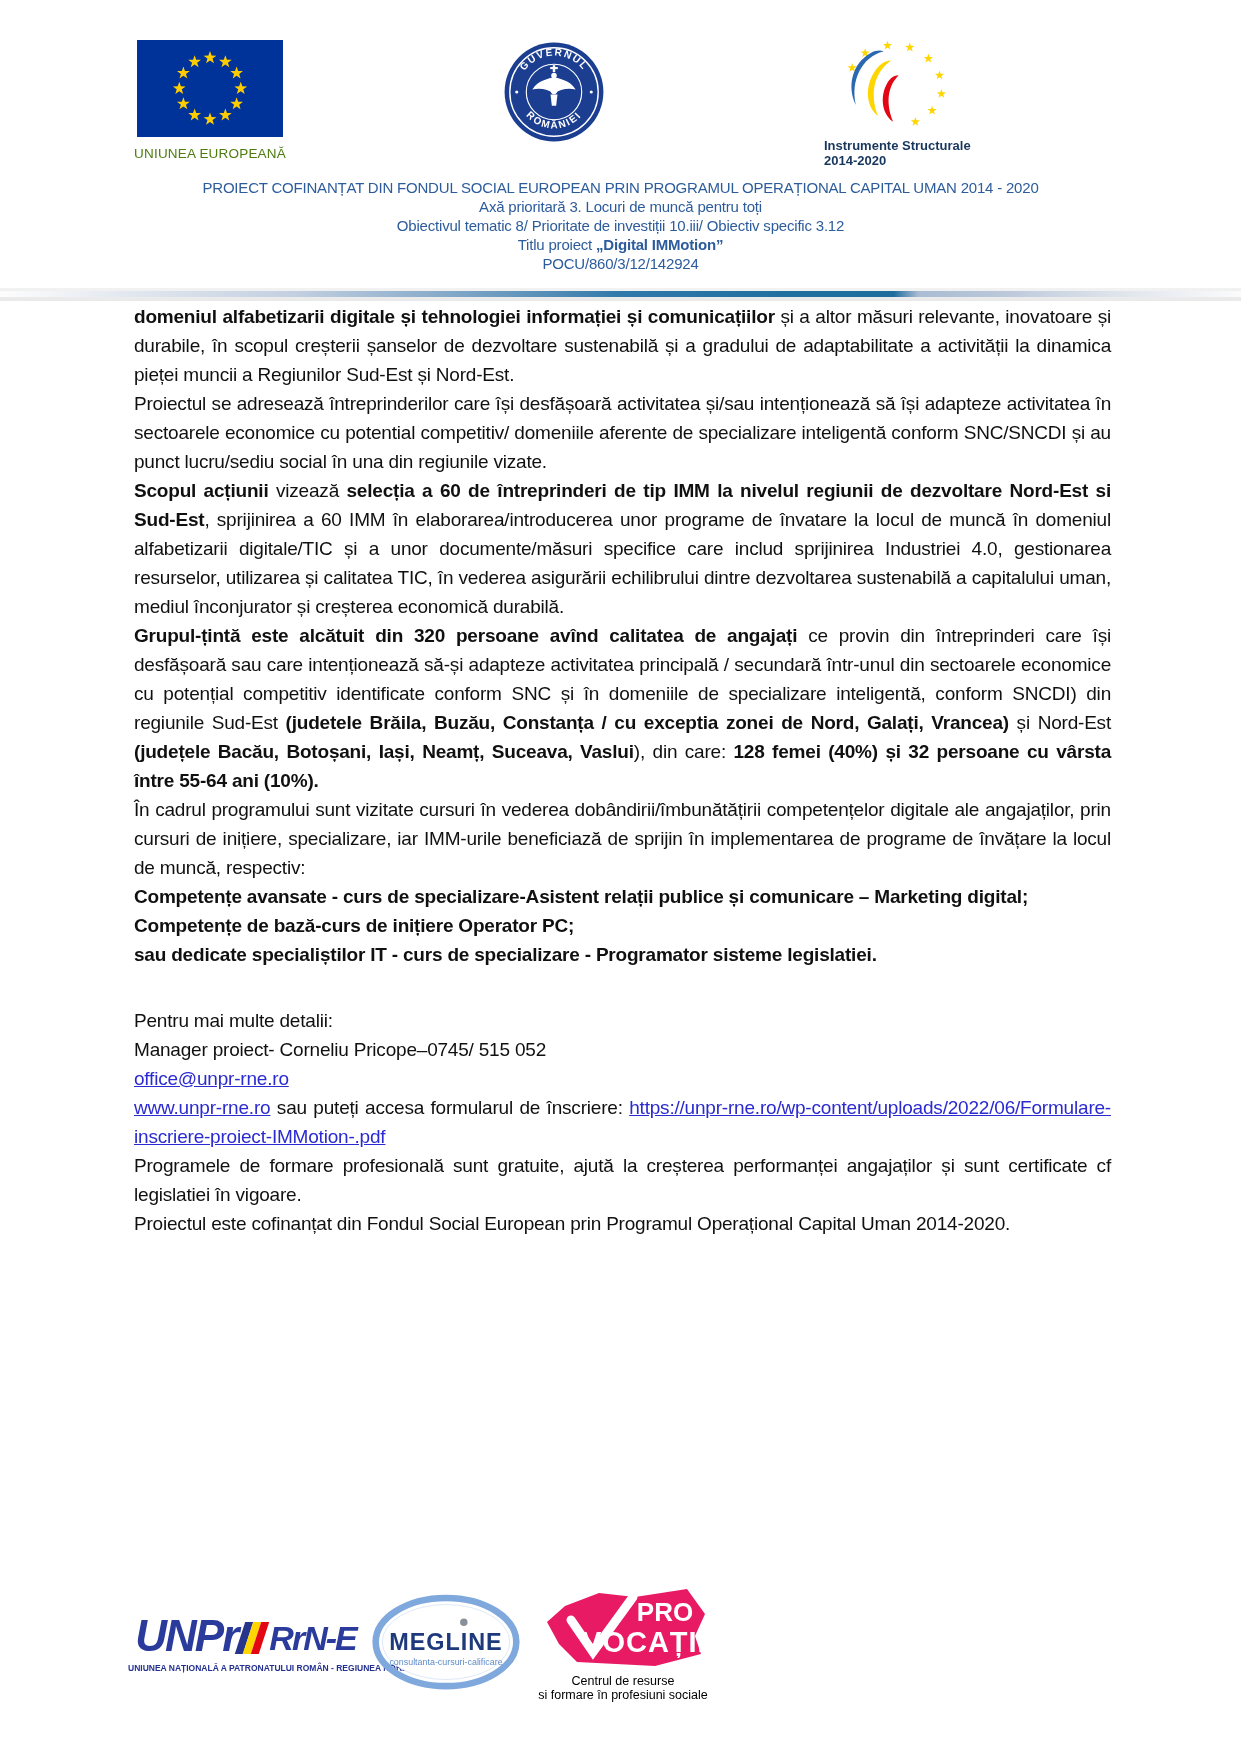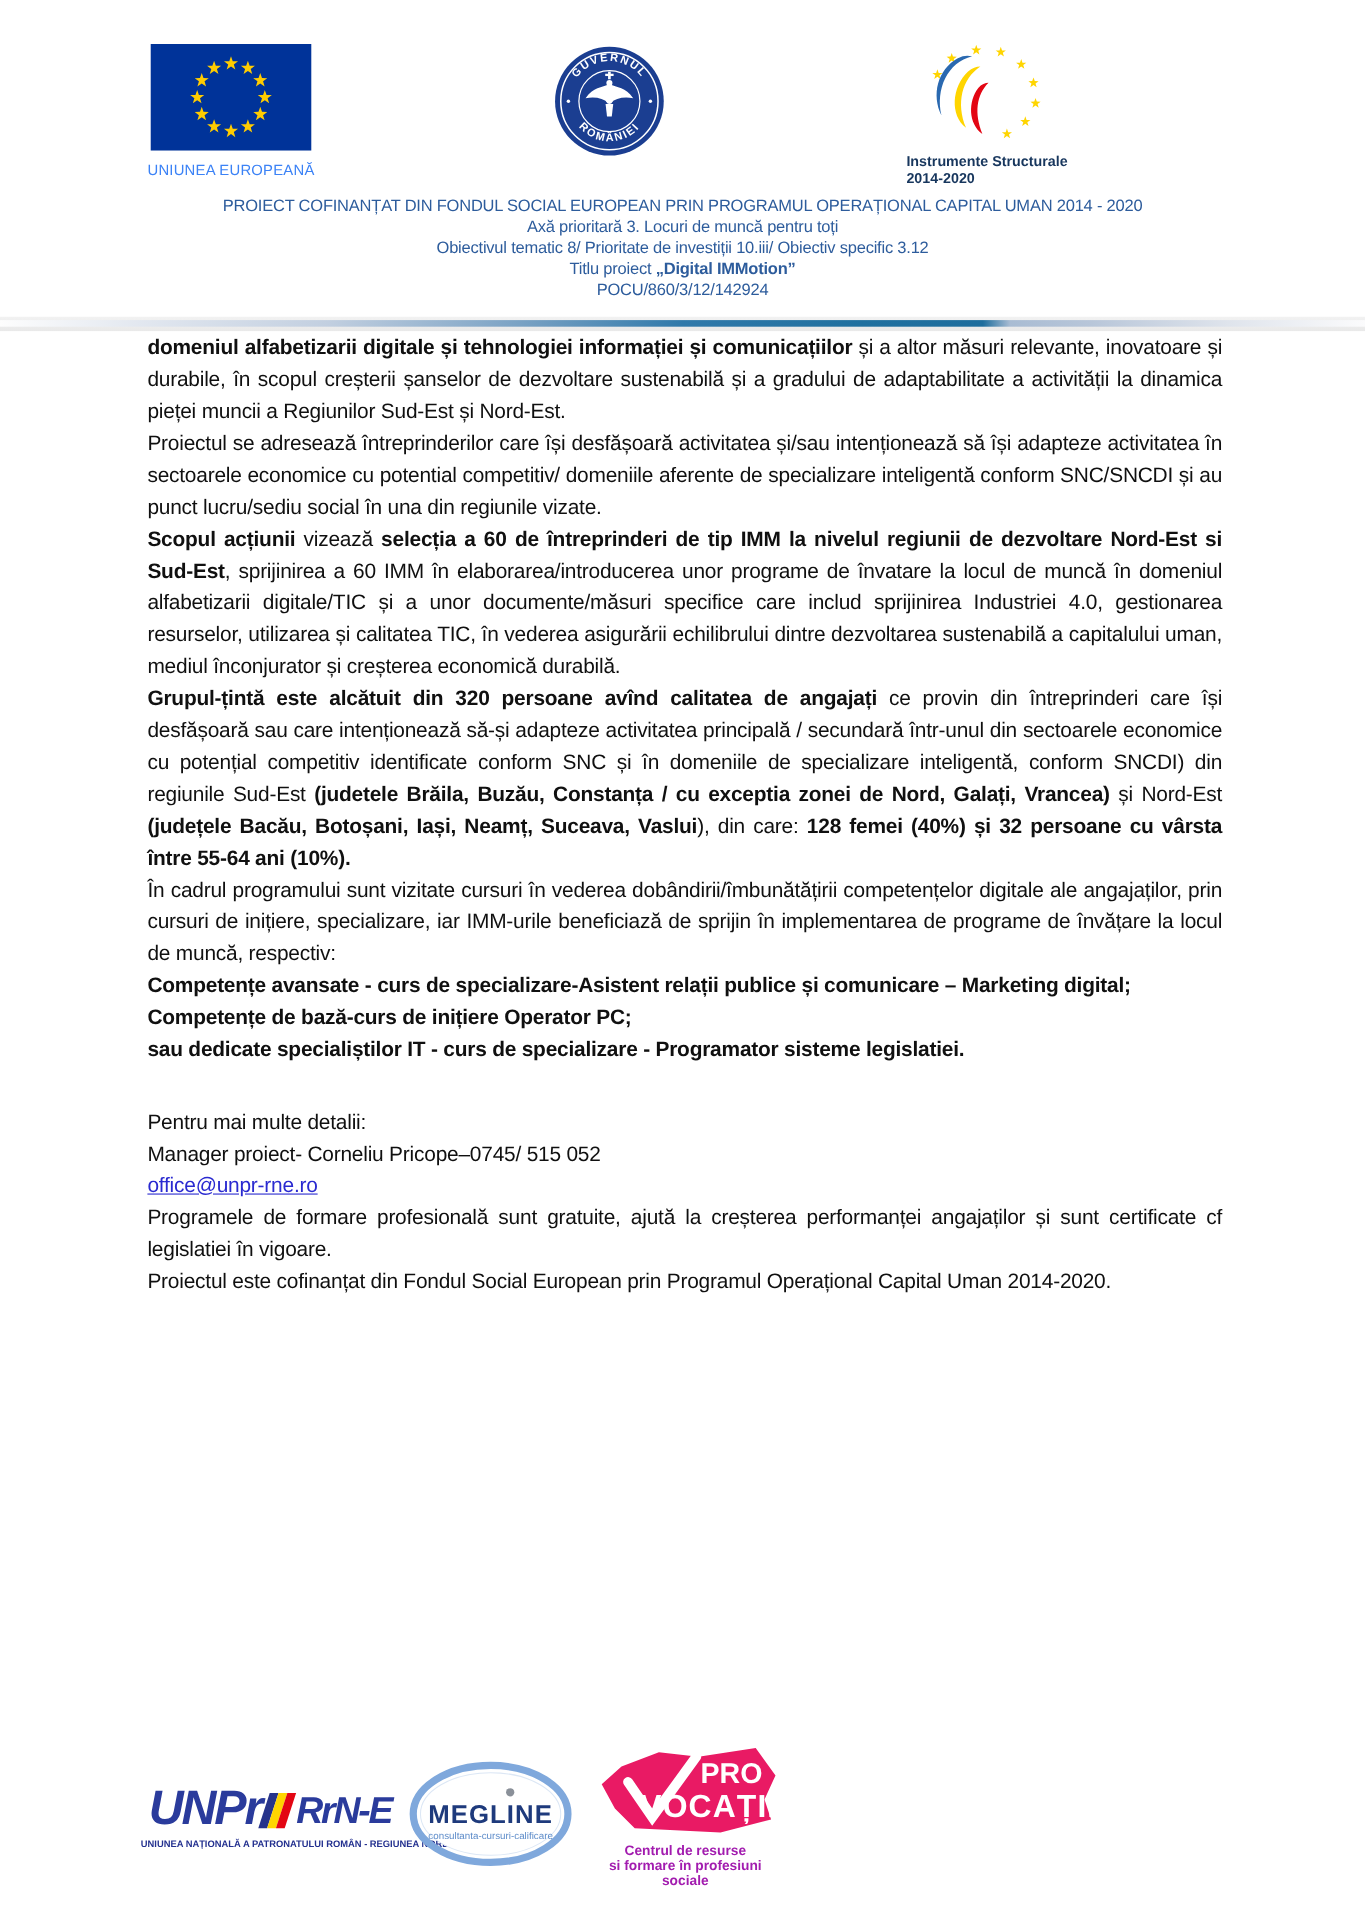--- a/index.html
+++ b/index.html
@@ -8,21 +8,21 @@
     position:relative; width:1241px; height:1755px; background:#fff;
     font-family:"Liberation Sans", sans-serif; overflow:hidden;
   }
 
   
   .logo-row {
     position:absolute; top:40px; left:134px; width:842px;
     display:flex; justify-content:space-between; align-items:flex-start;
   }
   .eu-block { width:152px; text-align:center; }
-  .eu-caption { margin-top:5px; font-size:13.5px; color:#3b82f6; letter-spacing:.2px; white-space:nowrap; }
+  .eu-caption { margin-top:5px; font-size:13.5px; color:#4d7c0f; letter-spacing:.2px; white-space:nowrap; }
   .gov-block { width:106px; }
   .is-block { width:152px; text-align:left; }
   .is-caption { margin-top:2px; font-size:13px; font-weight:bold; color:#17365d; line-height:15px; }
 
   
   .doc-header {
     position:absolute; top:178px; left:0; width:1241px; text-align:center;
     color:#2d5c9c; font-size:15px; line-height:19px; letter-spacing:-.2px;
   }
 
@@ -50,21 +50,21 @@
   .unpr-mark { display:flex; align-items:flex-end; justify-content:center;
     color:#2a3b9c; font-style:italic; font-weight:bold; letter-spacing:-2px; }
   .unpr-left { font-size:44px; line-height:42px; }
   .unpr-right { font-size:34px; line-height:38px; }
   .unpr-flag { display:inline-flex; margin:0 5px 3px 3px; transform:skewX(-18deg); }
   .unpr-flag i { display:block; width:8px; height:32px; }
   .s1 { background:#27348b; } .s2 { background:#ffd500; } .s3 { background:#e30613; }
   .unpr-caption { margin-top:6px; font-size:8.5px; font-weight:bold; color:#23308f; white-space:nowrap; }
   .megline { margin-left:8px; }
   .provocatie { margin-left:12px; width:180px; text-align:center; }
-  .prov-caption { font-weight:bold; font-size:12.5px; line-height:14px; color:#a21caf; margin-top:-4px; }
+  .prov-caption { font-weight:normal; font-size:12.5px; line-height:14px; color:#000000; margin-top:-4px; }
 </style>
 </head>
 <body>
 
 <div class="page">
 
   <div class="logo-row">
 
     <div class="eu-block">
       <svg width="148" height="97" viewBox="0 0 152 101">
@@ -160,20 +160,21 @@
     <p><b>Scopul acțiunii</b><span> vizează </span><b>selecția a 60 de întreprinderi de tip IMM la nivelul regiunii de dezvoltare Nord-Est si Sud-Est</b><span>, sprijinirea a 60 IMM în elaborarea/introducerea unor programe de învatare la locul de muncă în domeniul alfabetizarii digitale/TIC și a unor documente/măsuri specifice care includ sprijinirea Industriei 4.0, gestionarea resurselor, utilizarea și calitatea TIC, în vederea asigurării echilibrului dintre dezvoltarea sustenabilă a capitalului uman, mediul înconjurator și creșterea economică durabilă.</span></p>
     <p><b>Grupul-țintă este alcătuit din 320 persoane avînd calitatea de angajați</b><span> ce provin din întreprinderi care își desfășoară sau care intenționează să-și adapteze activitatea principală / secundară într-unul din sectoarele economice cu potențial competitiv identificate conform SNC și în domeniile de specializare inteligentă, conform SNCDI) din regiunile Sud-Est </span><b>(judetele Brăila, Buzău, Constanța / cu exceptia zonei de Nord, Galați, Vrancea)</b><span> și Nord-Est </span><b>(județele Bacău, Botoșani, Iași, Neamț, Suceava, Vaslui</b><span>), din care: </span><b>128 femei (40%) și 32 persoane cu vârsta între 55-64 ani (10%).</b></p>
     <p>În cadrul programului sunt vizitate cursuri în vederea dobândirii/îmbunătățirii competențelor digitale ale angajaților, prin cursuri de inițiere, specializare, iar IMM-urile beneficiază de sprijin în implementarea de programe de învățare la locul de muncă, respectiv:</p>
     <p><b>Competențe avansate  - curs de specializare-Asistent relații publice și comunicare – Marketing digital;</b></p>
     <p><b>Competențe de bază-curs de inițiere Operator PC;</b></p>
     <p><b>sau dedicate specialiștilor IT  - curs de specializare - Programator sisteme legislatiei.</b></p>
     <div class="blank"></div>
     <p>Pentru mai multe detalii:</p>
     <p>Manager proiect- Corneliu Pricope–0745/ 515 052</p>
     <p><a class="lnk">office@unpr-rne.ro</a></p>
+    <p><a class="lnk">www.unpr-rne.ro</a><span> sau puteți accesa formularul de înscriere: </span><a class="lnk">https://unpr-rne.ro/wp-content/uploads/2022/06/Formulare-inscriere-proiect-IMMotion-.pdf</a></p>
     <p>Programele de formare profesională sunt gratuite, ajută la creșterea performanței angajaților și  sunt certificate cf legislatiei în vigoare.</p>
     <p>Proiectul este cofinanțat din Fondul Social European prin Programul Operațional Capital Uman 2014-2020.</p>
   </div>
 
   <div class="footer-row">
 
     <div class="unpr">
       <div class="unpr-mark">
         <span class="unpr-left">UNPr</span>
         <span class="unpr-flag">

